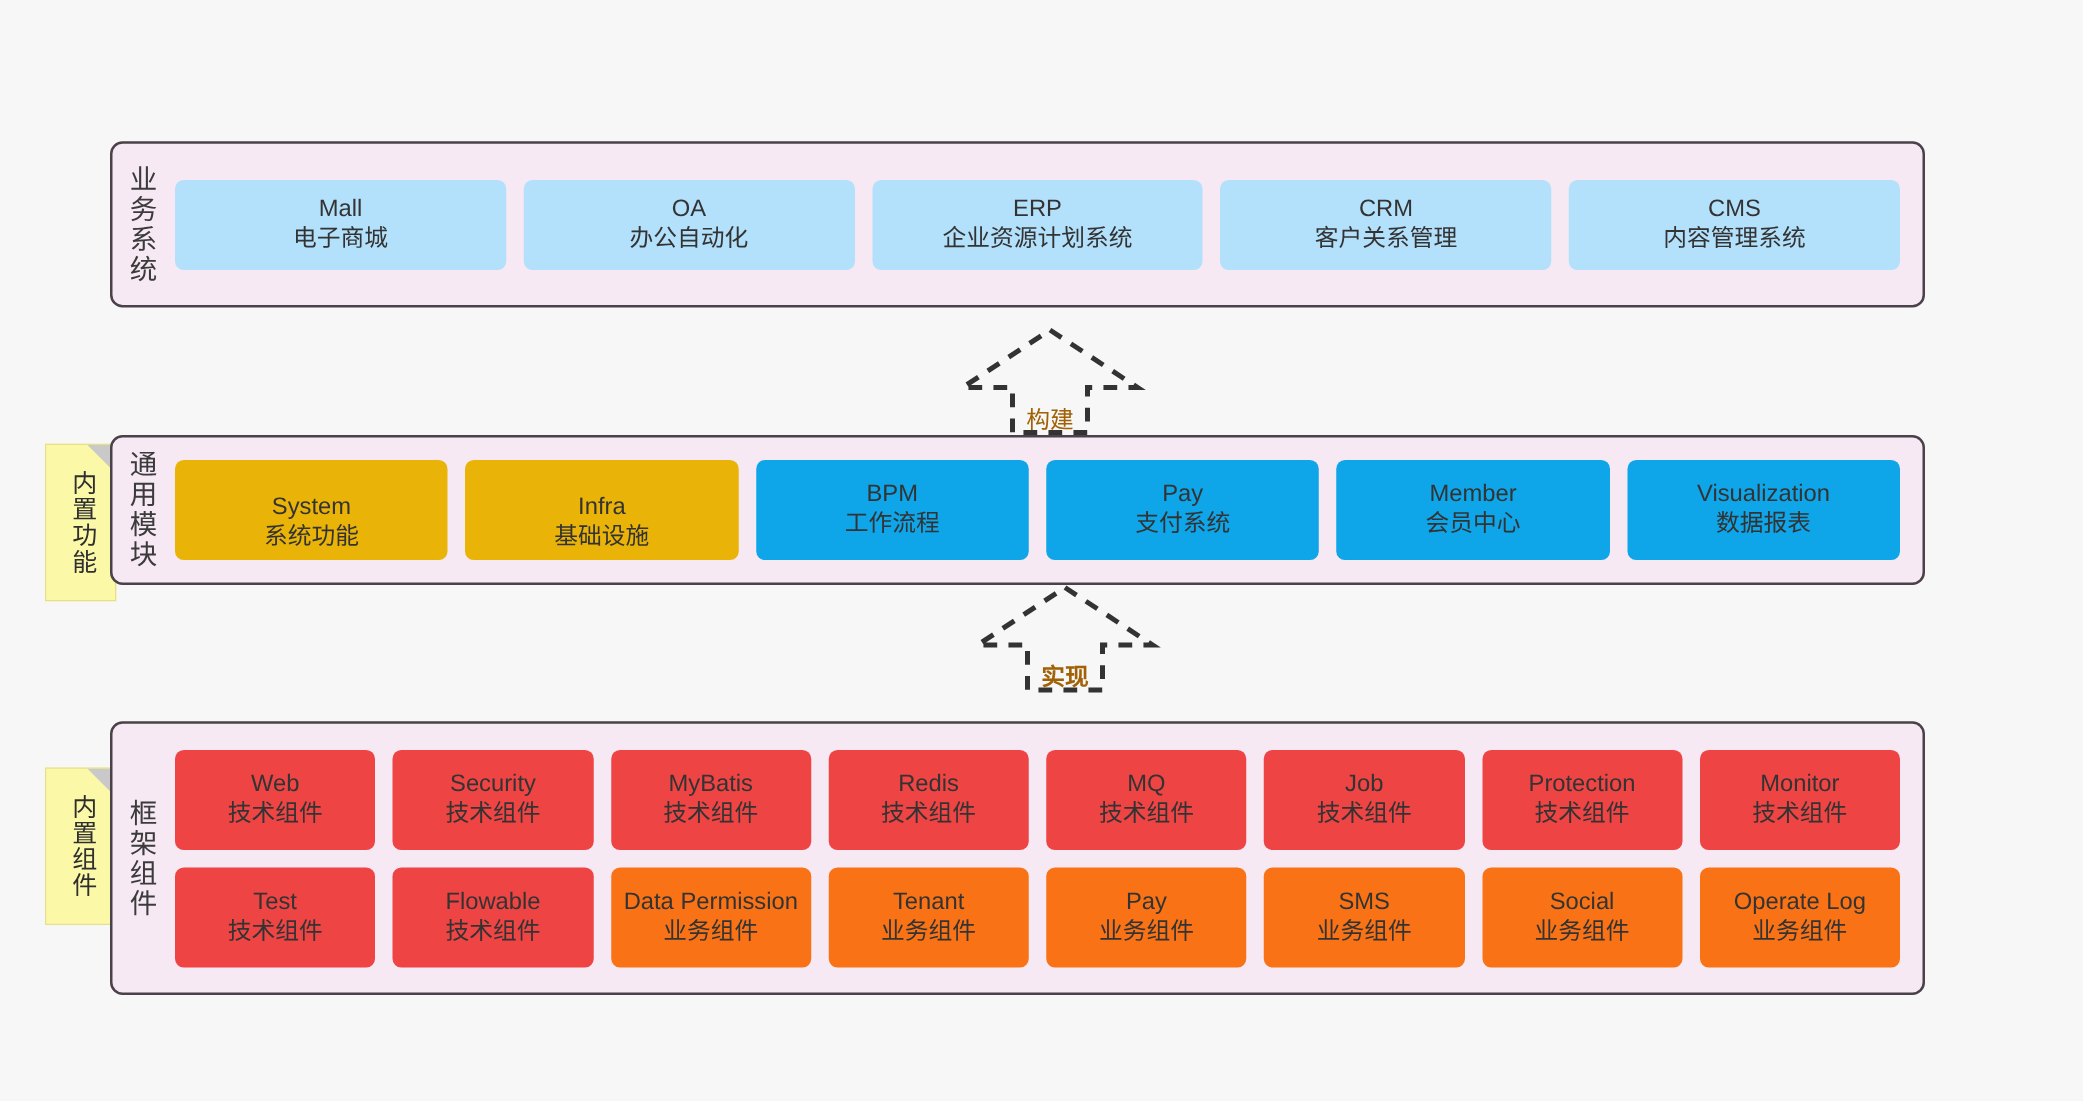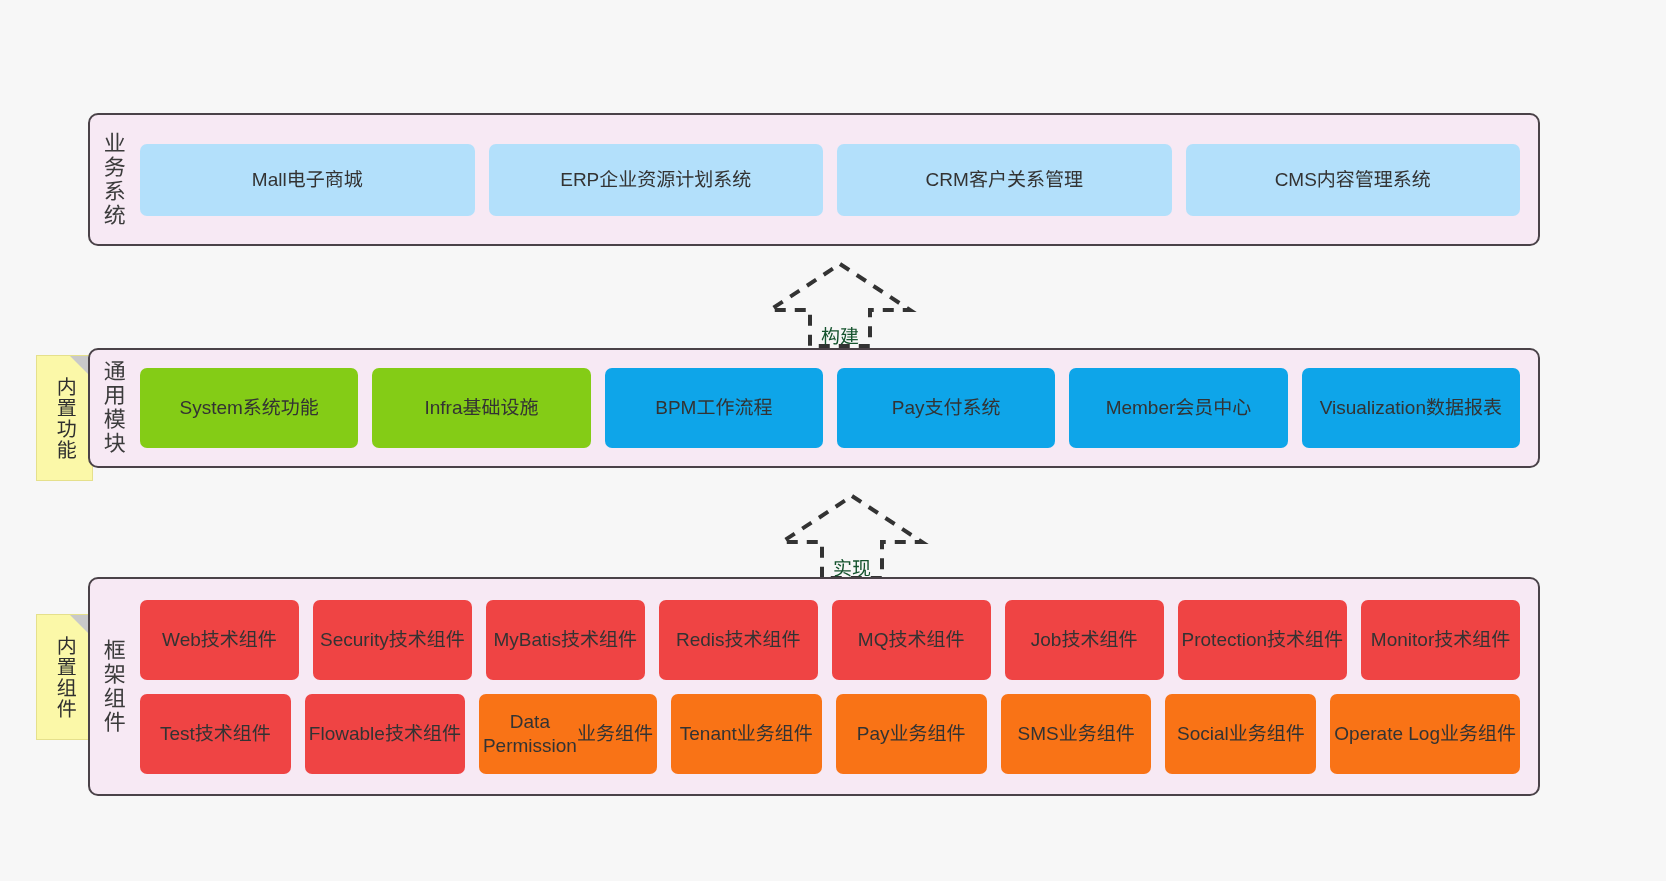--- a/index.html
+++ b/index.html
@@ -59,37 +59,37 @@
     flex-direction: row;
     gap: 14px;
     align-items: stretch;
   }
 
   
   .node {
     flex: 1 1 0;
     border-radius: 7px;
     display: flex;
-    flex-direction: row;
+    flex-direction: column;
     align-items: center;
     justify-content: center;
     text-align: center;
     font-size: 19px;
     line-height: 1.26;
     color: #333333;
     padding: 6px 4px;
     box-sizing: border-box;
     user-select: none;
   }
   .node .n-name { white-space: nowrap; }
   .node .n-name.wrap { white-space: normal; }
   .node .n-sub { white-space: nowrap; }
 
   .node.blue  { background: #b3e0fb; }
-  .node.red   { background: #84cc16; }
+  .node.red   { background: #eab308; justify-content: flex-end; }
   .node.pink  { background: #0ea5e9; }
   .node.green { background: #ef4444; }
   .node.mint  { background: #f97316; }
 
   
   #layer-business { left: 88px;  top: 113px; width: 1452px; height: 133px; }
   #layer-common   { left: 88px;  top: 348px; width: 1452px; height: 120px; }
   #layer-framework{ left: 88px;  top: 577px; width: 1452px; height: 219px; }
 
   #layer-business  .node { height: 72px; }
@@ -133,40 +133,44 @@
     width: 160px;
     height: 92px;
   }
   .arrow-wrap svg { display: block; width: 100%; height: 100%; }
   .arrow-label {
     position: absolute;
     left: 50%;
     transform: translateX(-50%);
     bottom: 2px;
     font-size: 19px;
-    color: #14532d;
+    color: #a16207;
     background: transparent;
     white-space: nowrap;
     user-select: none;
   }
   #arrow-build   { left: 760px; top: 258px; }
-  #arrow-realize { left: 772px; top: 490px; }
+  #arrow-realize { left: 772px; top: 464px; font-weight: bold; }
 </style>
 </head>
 <body>
 
 <div id="canvas">
 
   <div class="layer" id="layer-business">
     <div class="layer-title">业务系统</div>
     <div class="layer-body">
       <div class="node-row">
         <div class="node blue">
           <span class="n-name">Mall</span>
           <span class="n-sub">电子商城</span>
+        </div>
+        <div class="node blue">
+          <span class="n-name">OA</span>
+          <span class="n-sub">办公自动化</span>
         </div>
         <div class="node blue">
           <span class="n-name">ERP</span>
           <span class="n-sub">企业资源计划系统</span>
         </div>
         <div class="node blue">
           <span class="n-name">CRM</span>
           <span class="n-sub">客户关系管理</span>
         </div>
         <div class="node blue">

